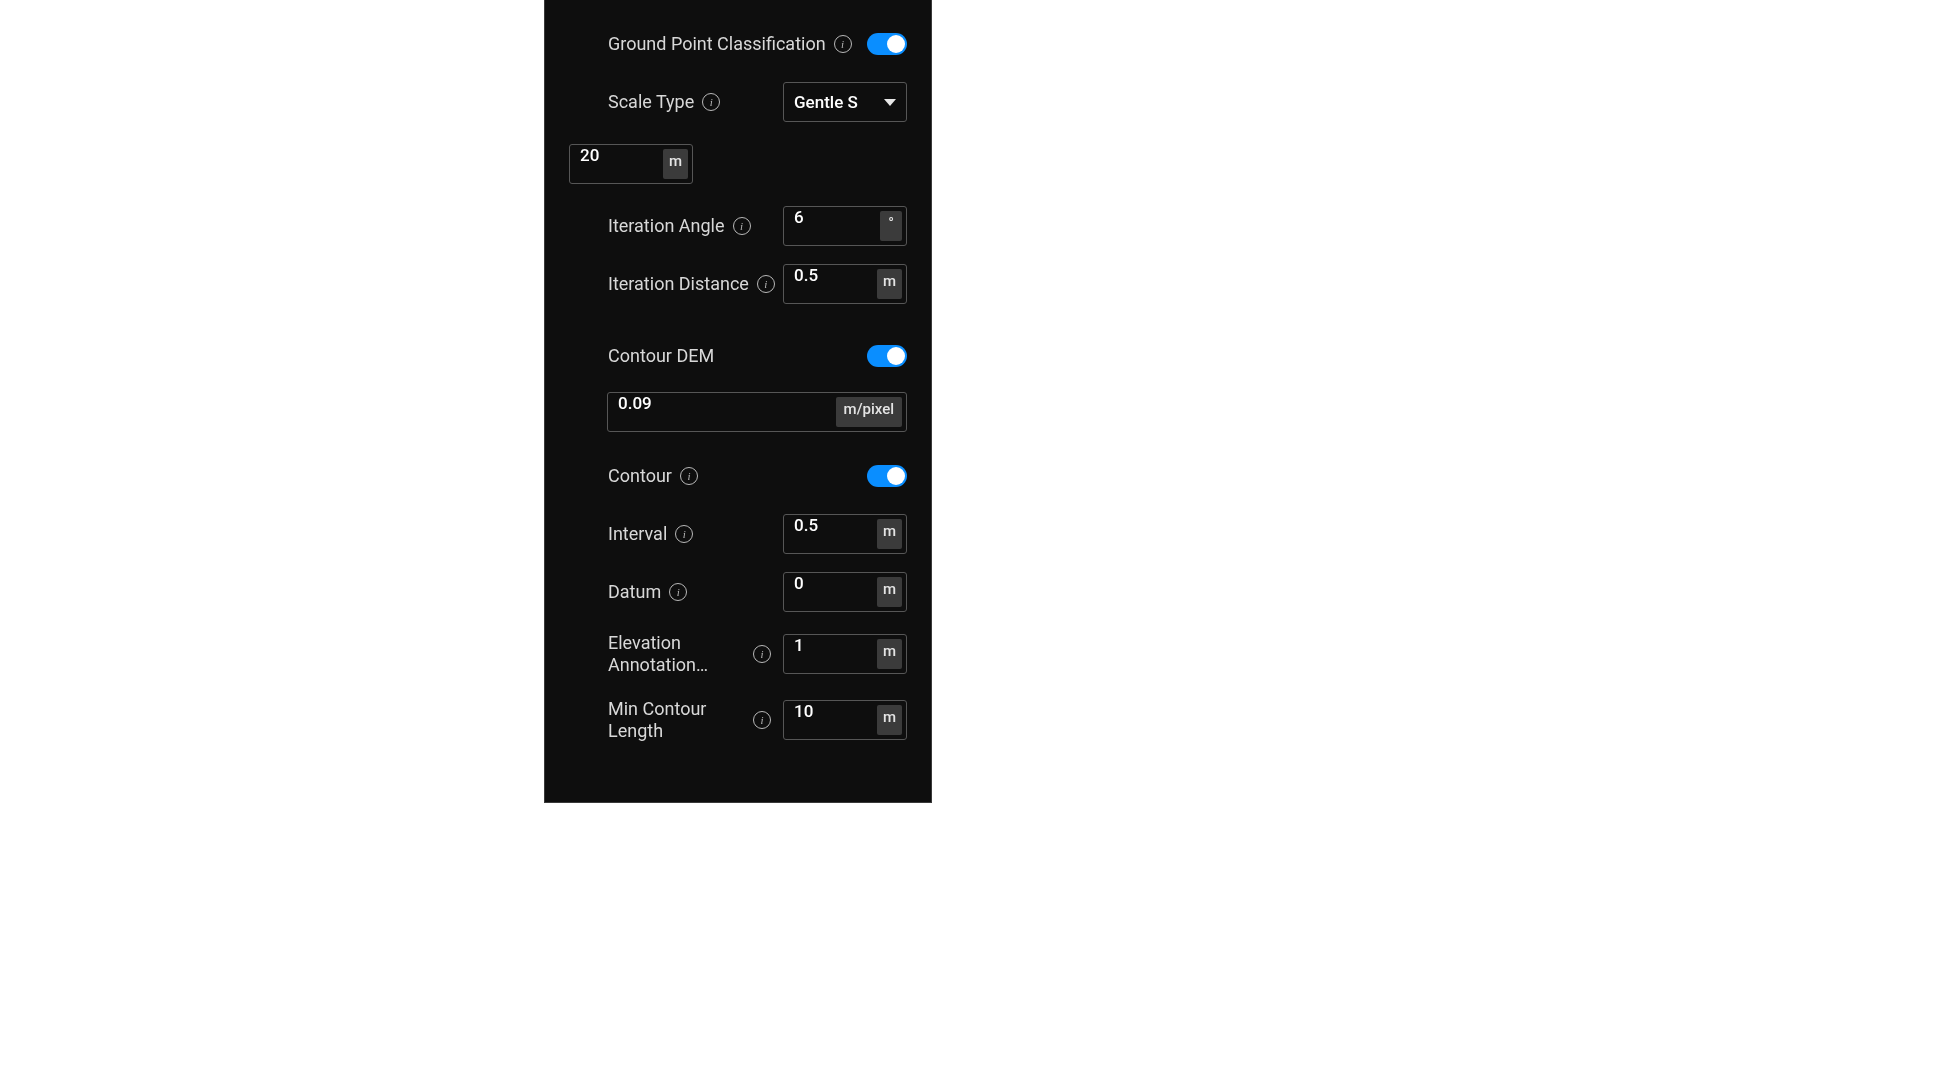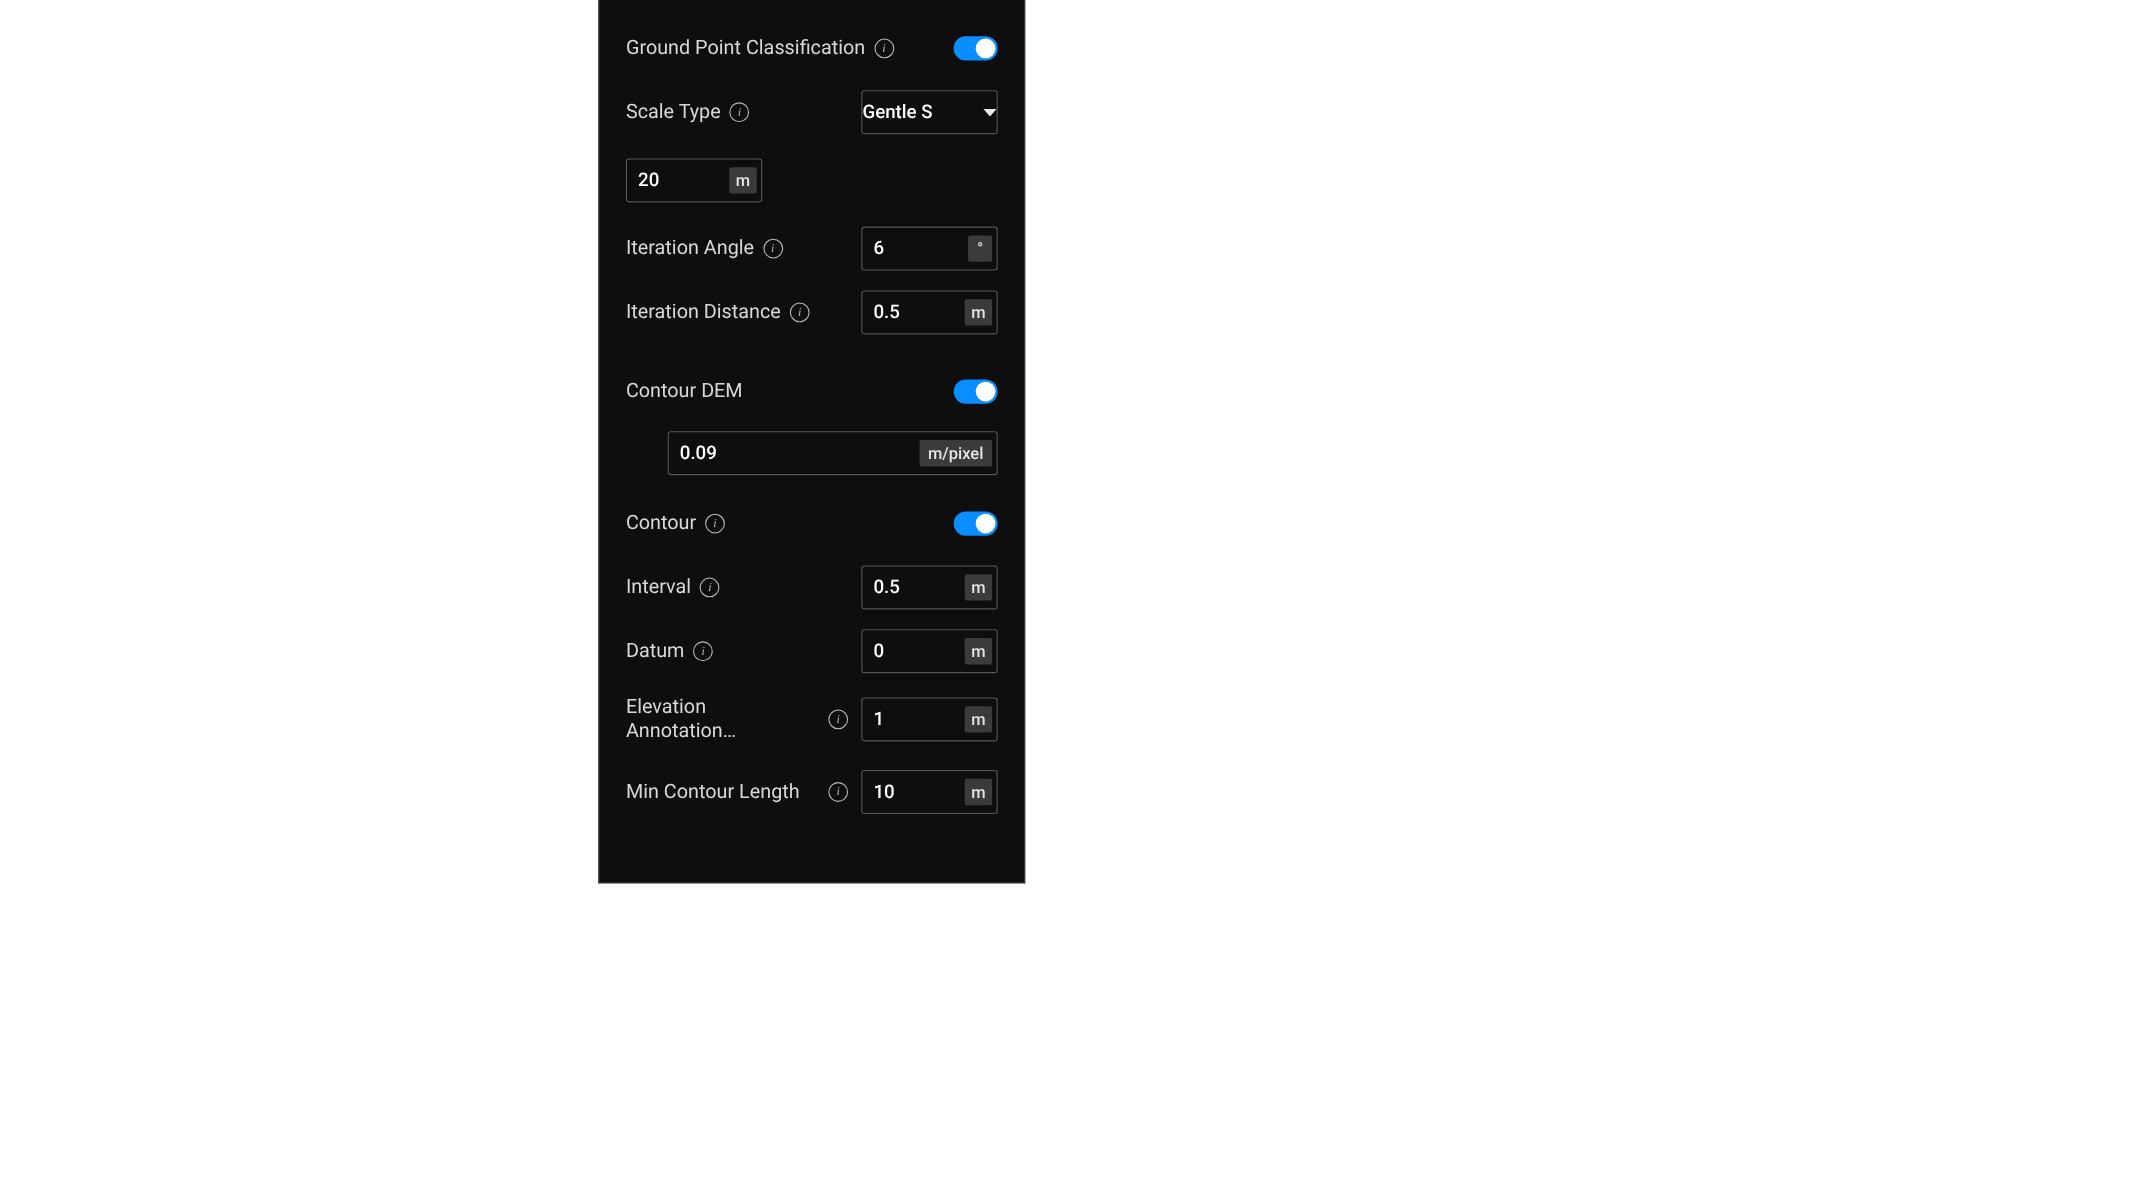--- a/index.html
+++ b/index.html
@@ -29,20 +29,21 @@
     min-height:44px;
     margin-bottom:14px;
   }
   .row.tall { min-height:52px; }
   .label-wrap {
     display:flex;
     align-items:center;
     gap:8px;
     flex:1 1 auto;
     min-width:0;
+    margin-left:39px;
   }
   .label-txt {
     font-size:18px;
     color:#d8d8d8;
     line-height:1.2;
   }
   .label-txt.multi {
     max-width:180px;
   }
   .info-icon {
@@ -89,21 +90,21 @@
 
   
   .select-box {
     width:124px;
     height:40px;
     border:1px solid #565656;
     border-radius:3px;
     display:flex;
     align-items:center;
     justify-content:space-between;
-    padding:0 0;
+    padding:0 10px;
     flex-shrink:0;
     cursor:pointer;
     background:transparent;
     margin-left:20px;
   }
   .select-val{
     font-size:17px;
     color:#ffffff;
     font-weight:500;
     white-space:nowrap;
@@ -116,21 +117,20 @@
     border-top:7px solid #e8e8e8;
   }
 
   
   .num-box {
     width:124px;
     height:40px;
     border:1px solid #565656;
     border-radius:3px;
     display:flex;
-    align-items:center;
     flex-shrink:0;
     background:transparent;
     overflow:hidden;
   }
   .num-box.wide {
     width:300px;
   }
   .num-val {
     flex:1 1 auto;
     padding:0 10px;

